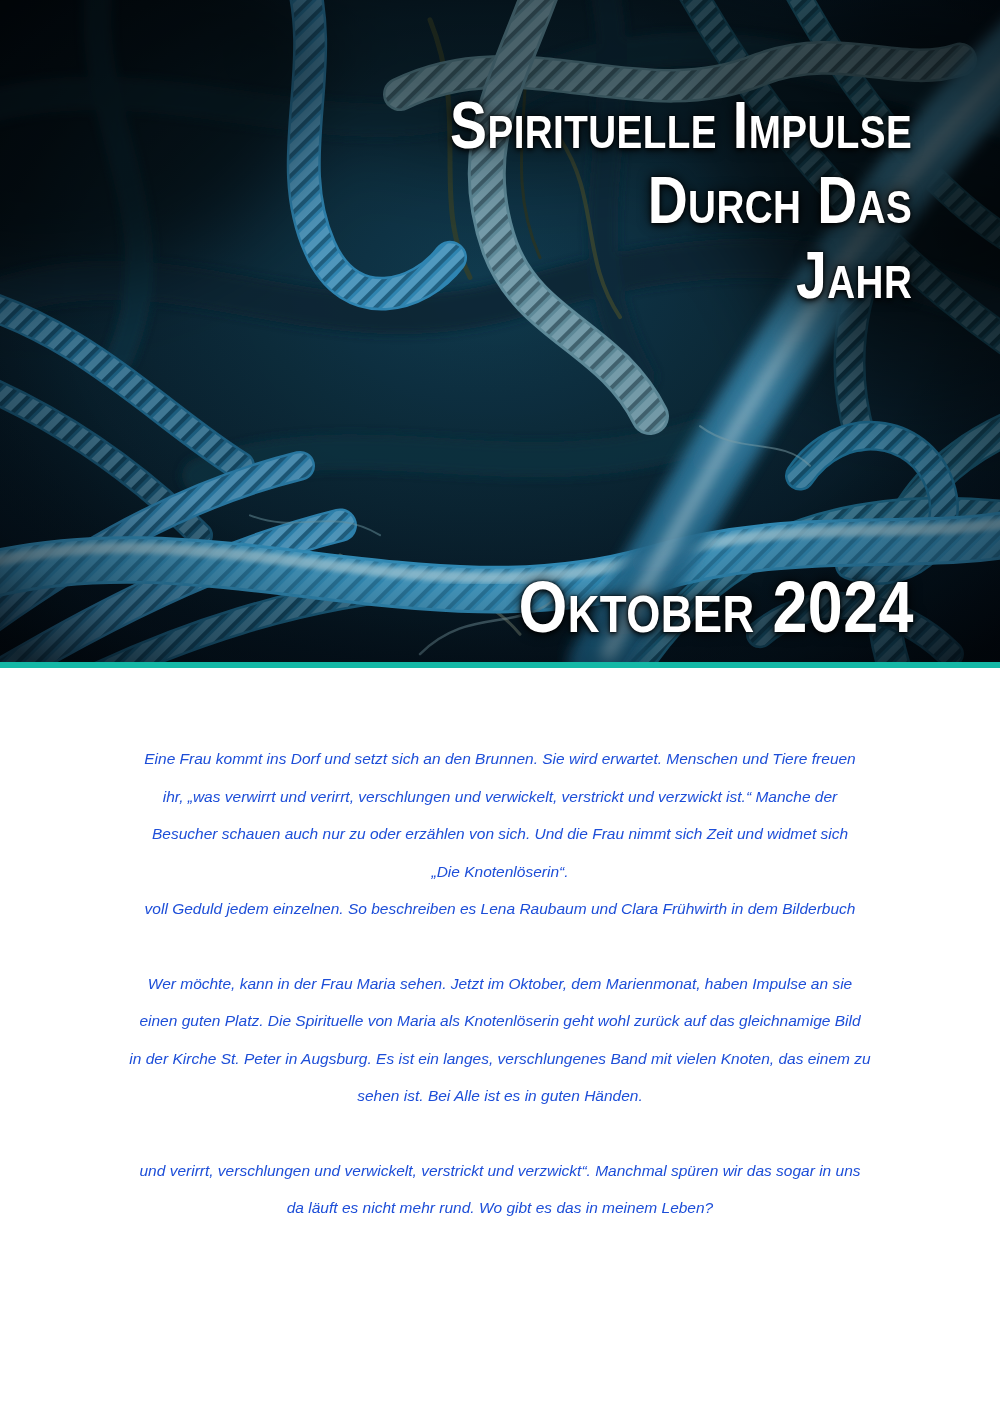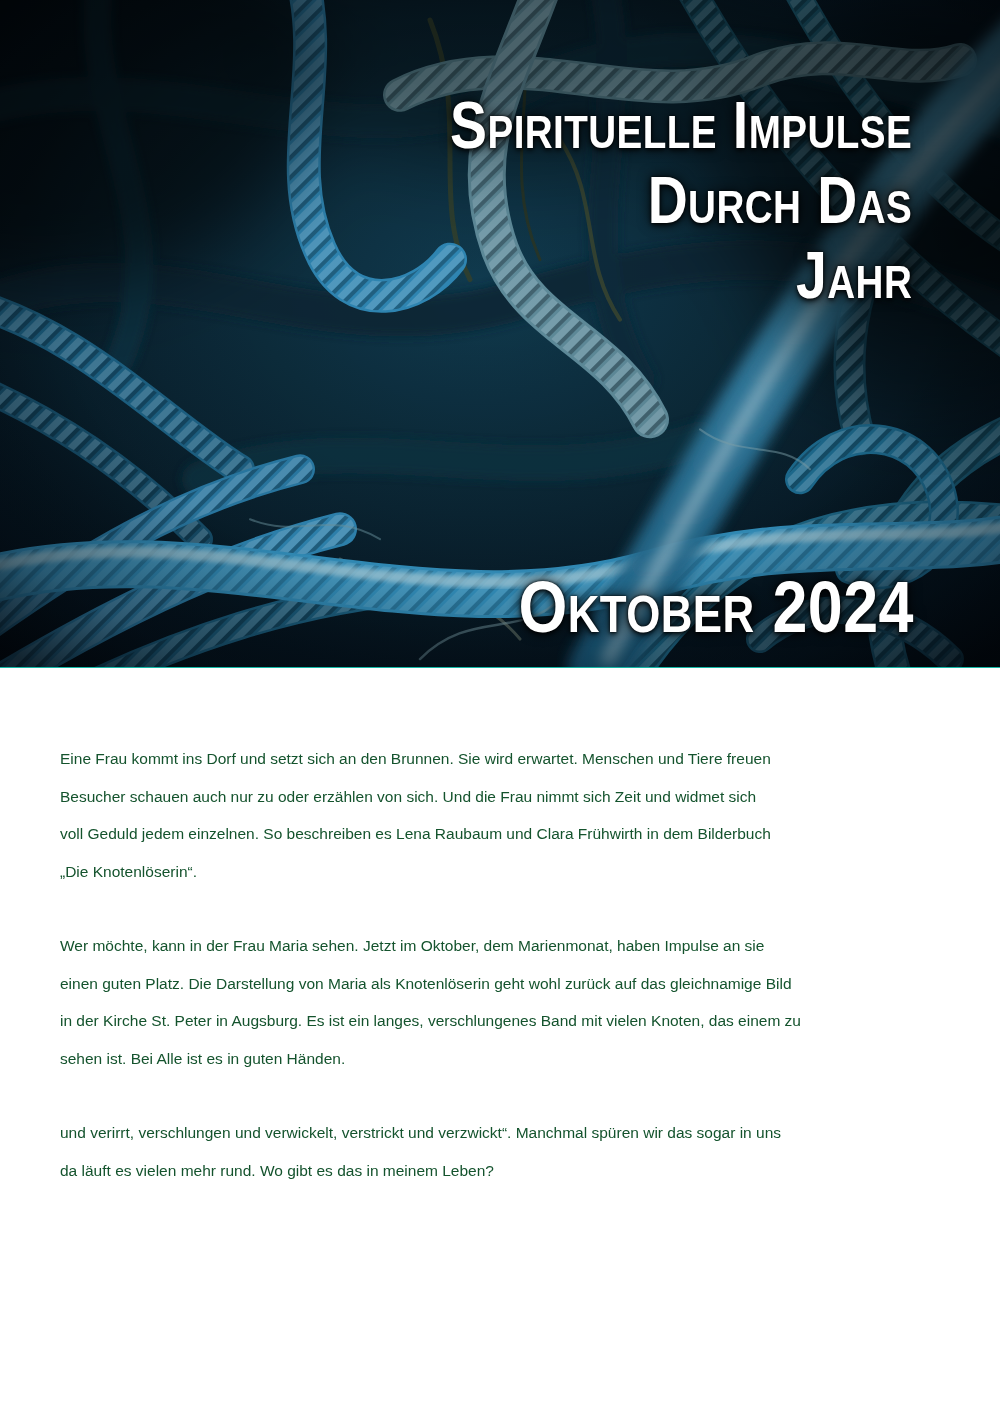--- a/index.html
+++ b/index.html
@@ -7,21 +7,21 @@
     width:1000px; height:1416px; background:#ffffff;
     font-family:"Liberation Sans", sans-serif;
     overflow:hidden;
   }
   .page { position:relative; width:1000px; height:1416px; }
 
   
   .hero {
     position:relative; width:1000px; height:668px;
     background:#04121c; overflow:hidden; box-sizing:border-box;
-    border-bottom:1px solid #14b8a6;
+    border-bottom:6px solid #14b8a6;
   }
   .hero svg { position:absolute; left:0; top:0; width:100%; height:100%; display:block; }
 
   .title {
     position:absolute; top:88px; right:88px; text-align:right;
   }
   .title-line {
     font-size:66px; line-height:75px; font-weight:bold;
     font-variant:small-caps; letter-spacing:.5px;
     color:#ffffff; white-space:nowrap;
@@ -33,21 +33,21 @@
     font-size:73px; line-height:74px; font-weight:bold;
     font-variant:small-caps; letter-spacing:.5px;
     color:#ffffff; white-space:nowrap;
     transform:scaleX(.86); transform-origin:100% 50%;
     text-shadow:0 0 14px rgba(0,0,0,.95), 0 2px 6px rgba(0,0,0,.8), 0 0 3px rgba(0,0,0,.9);
   }
 
   
   .content {
     padding-top:72px; width:880px; margin:0 auto;
-    color:#14532d;
+    text-align:center; color:#1d4ed8;font-style:italic;
   }
   .para { margin:0 0 37px 0; }
   .line { font-size:15.5px; line-height:37.5px; white-space:nowrap; }
 </style>
 </head>
 <body>
 
 <div class="page">
 
   <header class="hero">
@@ -178,29 +178,30 @@
       <div class="title-line">Durch Das</div>
       <div class="title-line">Jahr</div>
     </div>
 
     <div class="issue">Oktober 2024</div>
   </header>
 
   <main class="content">
     <div class="para">
         <div class="line">Eine Frau kommt ins Dorf und setzt sich an den Brunnen. Sie wird erwartet. Menschen und Tiere freuen</div>
+        <div class="line">ihr, „was verwirrt und verirrt, verschlungen und verwickelt, verstrickt und verzwickt ist.“ Manche der</div>
         <div class="line">Besucher schauen auch nur zu oder erzählen von sich. Und die Frau nimmt sich Zeit und widmet sich</div>
+        <div class="line">„Die Knotenlöserin“.</div>
         <div class="line">voll Geduld jedem einzelnen. So beschreiben es Lena Raubaum und Clara Frühwirth in dem Bilderbuch</div>
-        <div class="line">„Die Knotenlöserin“.</div>
       </div>
     <div class="para">
         <div class="line">Wer möchte, kann in der Frau Maria sehen. Jetzt im Oktober, dem Marienmonat, haben Impulse an sie</div>
-        <div class="line">einen guten Platz. Die Darstellung von Maria als Knotenlöserin geht wohl zurück auf das gleichnamige Bild</div>
+        <div class="line">einen guten Platz. Die Spirituelle von Maria als Knotenlöserin geht wohl zurück auf das gleichnamige Bild</div>
         <div class="line">in der Kirche St. Peter in Augsburg. Es ist ein langes, verschlungenes Band mit vielen Knoten, das einem zu</div>
         <div class="line">sehen ist. Bei Alle ist es in guten Händen.</div>
       </div>
     <div class="para">
         <div class="line">und verirrt, verschlungen und verwickelt, verstrickt und verzwickt“. Manchmal spüren wir das sogar in uns</div>
-        <div class="line">da läuft es vielen mehr rund. Wo gibt es das in meinem Leben?</div>
+        <div class="line">da läuft es nicht mehr rund. Wo gibt es das in meinem Leben?</div>
       </div>
   </main>
 
 </div>
 
 </body></html>

